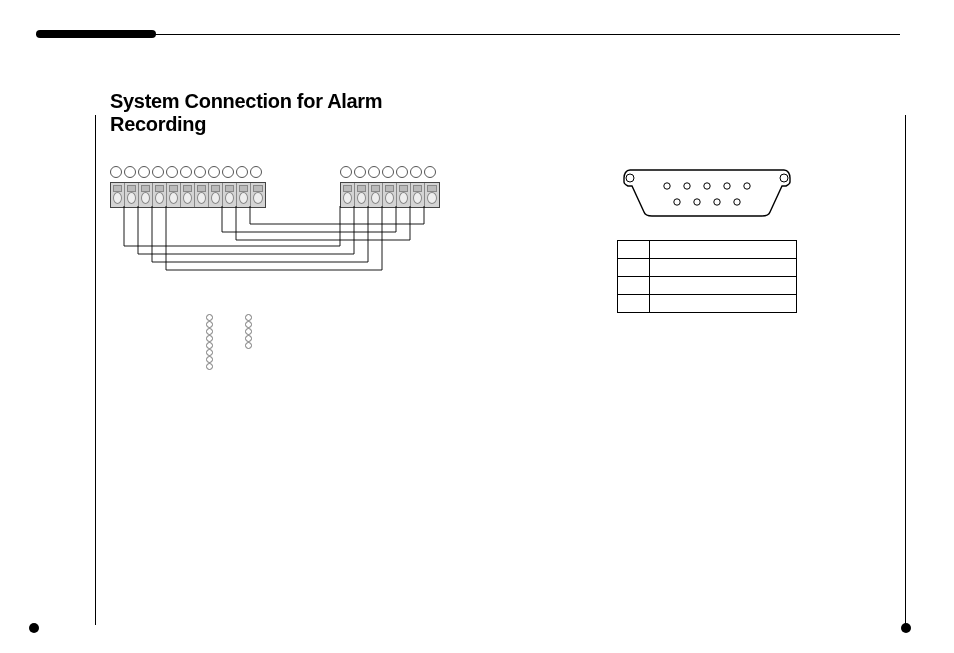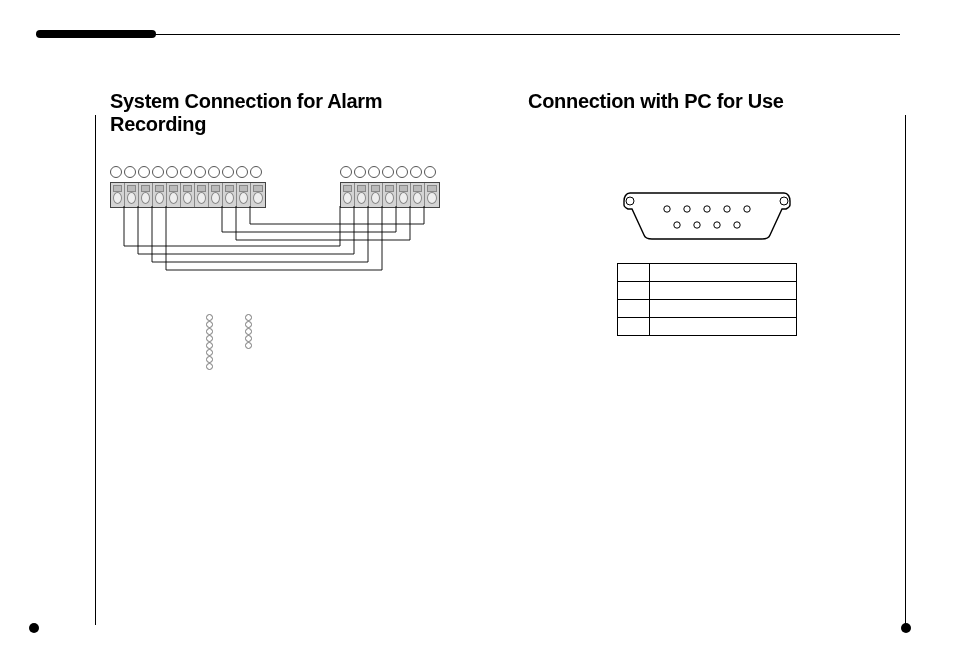--- a/index.html
+++ b/index.html
@@ -312,21 +312,20 @@
               <li>
                 <span class="legend-dot"></span>
                 <span></span>
               </li>
             </ul>
         </div>
       </div>
     </div>
 
     <div class="col">
-      <h1 class="section">Connection with PC for Use</h1>
 
       <div class="rs232-diagram">
         <div class="db9">
           <svg viewBox="0 0 170 52">
             <path d="M 8 4
                      C 4 4 2 8 2 12
                      V 16
                      C 2 18 6 20 6 20
                      H 10
                      L 22 46

